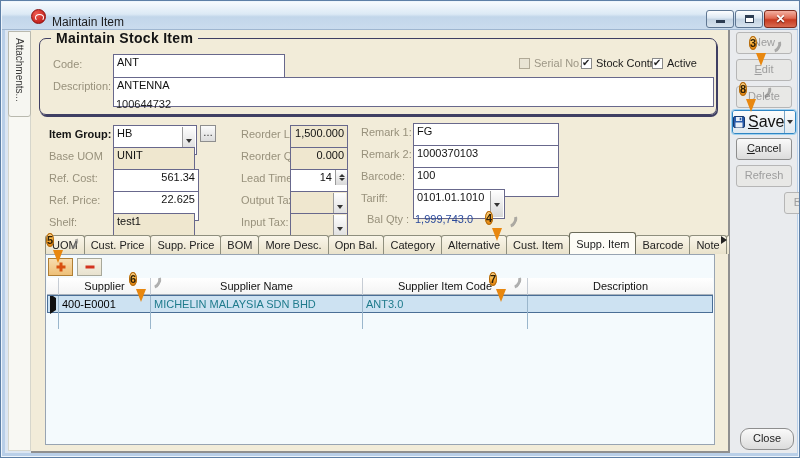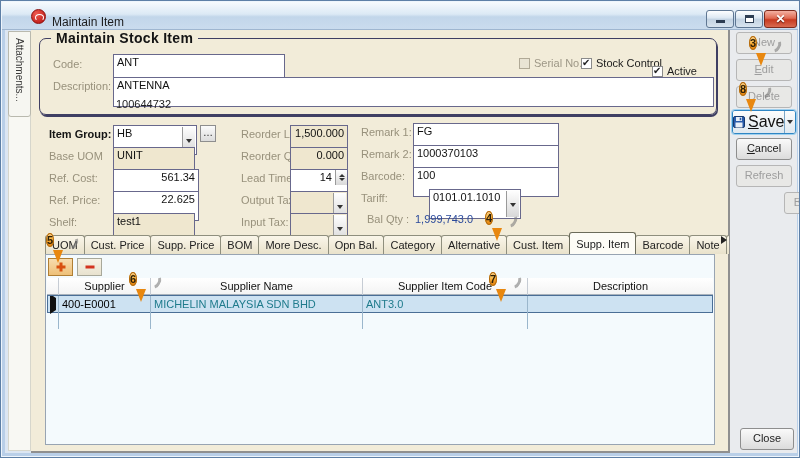--- a/index.html
+++ b/index.html
@@ -156,21 +156,21 @@
   <div class="field" style="left:112px; top:53px; width:172px;">ANT</div>
 
   <div class="cb disabled" style="left:518px; top:56px;">
     <span class="box"></span>
     <span>Serial No.</span>
   </div>
   <div class="cb checked" style="left:580px; top:56px;">
     <span class="box"></span>
     <span>Stock Control</span>
   </div>
-  <div class="cb checked" style="left:651px; top:64px;">
+  <div class="cb checked" style="left:651px; top:56px;">
     <span class="box"></span>
     <span>Active</span>
   </div>
 
   <span class="lbl" style="left:52px; top:79px;">Description:</span>
   <div class="field" style="left:112px; top:76px; width:601px;">ANTENNA</div>
   <span class="flat-text" style="left:115px; top:97px;">100644732</span>
 
   <span class="lbl bold" style="left:48px; top:127px;">Item Group:</span>
   <div class="field" style="left:112px; top:124px; width:84px;">
@@ -225,21 +225,21 @@
   <span class="lbl" style="left:360px; top:125px;">Remark 1:</span>
   <div class="field" style="left:412px; top:122px; width:146px;">FG</div>
 
   <span class="lbl" style="left:360px; top:147px;">Remark 2:</span>
   <div class="field" style="left:412px; top:144px; width:146px;">1000370103</div>
 
   <span class="lbl" style="left:360px; top:169px;">Barcode:</span>
   <div class="field" style="left:412px; top:166px; width:146px;">100</div>
 
   <span class="lbl" style="left:360px; top:191px;">Tariff:</span>
-  <div class="field" style="left:428px; top:188px; width:92px;">
+  <div class="field" style="left:412px; top:188px; width:92px;">
     <span>0101.01.1010</span>
     <span class="combo-arrow">
         <span class="tri-down"></span>
       </span>
   </div>
 
   <span class="lbl" style="left:366px; top:212px;">Bal Qty :</span>
   <span class="flat-text" style="left:414px; top:212px; color:#2b4a9b;">1,999,743.0</span>
 
   <div class="tabstrip">
@@ -296,21 +296,21 @@
       </svg>
       <span><u>S</u>ave</span>
     </span>
     <span class="save-arrow">
         <span class="tri-down" style="margin-top:2px;"></span>
       </span>
   </div>
   <div class="btn" style="left:735px; top:137px; width:56px; height:22px;"><span class="cap"><u>C</u>ancel</span></div>
   <div class="btn disabled" style="left:735px; top:164px; width:56px; height:22px;"><span class="cap">Refresh</span></div>
   <div class="btn disabled" style="left:735px; top:191px; width:56px; height:22px;margin-left:48px;"><span class="cap">Browse</span></div>
-  <div class="btn" style="left:739px; top:427px; width:54px; height:22px;"><span class="cap">Close</span></div>
+  <div class="btn" style="left:739px; top:427px; width:54px; height:22px;border-radius:9px;"><span class="cap">Close</span></div>
 
   <div class="callout" style="left:748px; top:31px;">
     <span class="swoosh"></span>
     <span class="bubble">3</span>
     <span class="tail"></span>
   </div>
   <div class="callout" style="left:738px; top:77px;">
     <span class="swoosh"></span>
     <span class="bubble">8</span>
     <span class="tail"></span>

